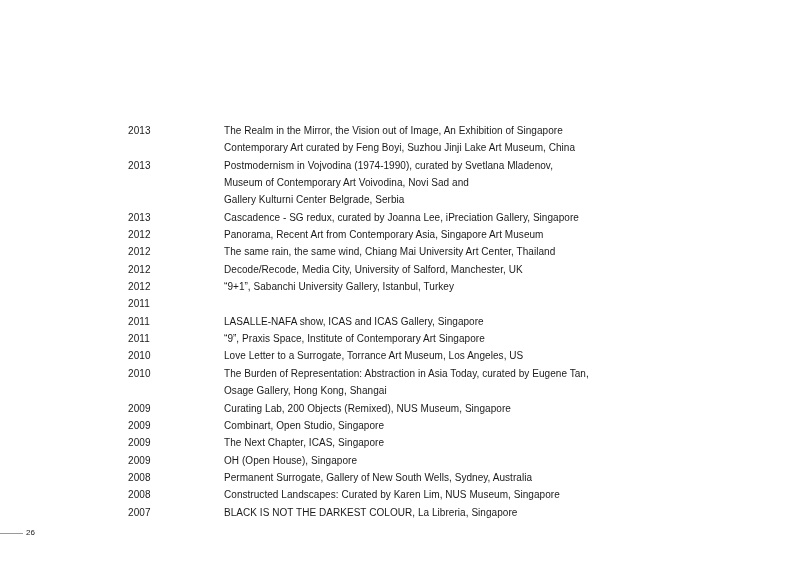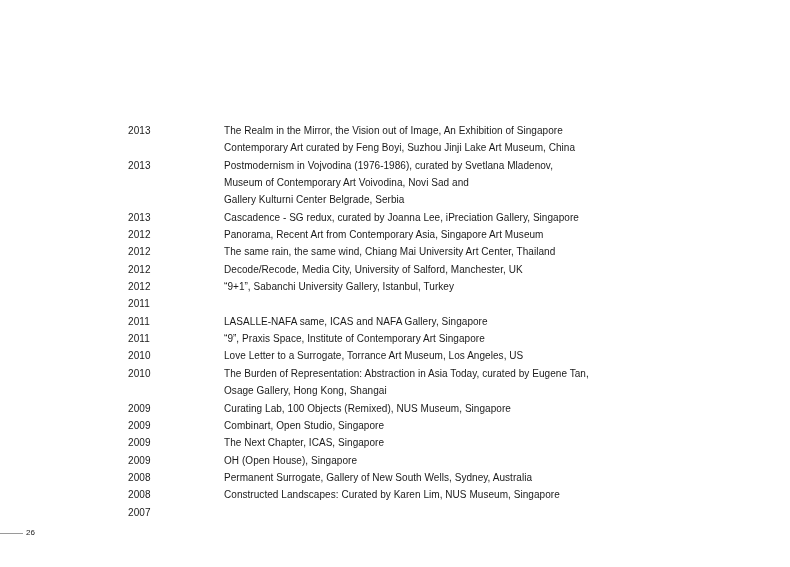--- a/index.html
+++ b/index.html
@@ -62,21 +62,21 @@
 <body>
 
 <ul class="list">
   <li class="entry">
       <span class="year">2013</span>
       <span class="desc">The Realm in the Mirror, the Vision out of Image, An Exhibition of Singapore
 Contemporary Art curated by Feng Boyi, Suzhou Jinji Lake Art Museum, China</span>
     </li>
   <li class="entry">
       <span class="year">2013</span>
-      <span class="desc">Postmodernism in Vojvodina (1976-1986), curated by Svetlana Mladenov,
+      <span class="desc">Postmodernism in Vojvodina (1974-1990), curated by Svetlana Mladenov,
 Museum of Contemporary Art Voivodina, Novi Sad and
 Gallery Kulturni Center Belgrade, Serbia</span>
     </li>
   <li class="entry">
       <span class="year">2013</span>
       <span class="desc">Cascadence - SG redux, curated by Joanna Lee, iPreciation Gallery, Singapore</span>
     </li>
   <li class="entry">
       <span class="year">2012</span>
       <span class="desc">Panorama, Recent Art from Contemporary Asia, Singapore Art Museum</span>
@@ -91,38 +91,38 @@
     </li>
   <li class="entry">
       <span class="year">2012</span>
       <span class="desc">“9+1”, Sabanchi University Gallery, Istanbul, Turkey</span>
     </li>
   <li class="entry">
       <span class="year">2011</span>
     </li>
   <li class="entry">
       <span class="year">2011</span>
-      <span class="desc">LASALLE-NAFA same, ICAS and NAFA Gallery, Singapore</span>
+      <span class="desc">LASALLE-NAFA show, ICAS and ICAS Gallery, Singapore</span>
     </li>
   <li class="entry">
       <span class="year">2011</span>
       <span class="desc">“9”, Praxis Space, Institute of Contemporary Art Singapore</span>
     </li>
   <li class="entry">
       <span class="year">2010</span>
       <span class="desc">Love Letter to a Surrogate, Torrance Art Museum, Los Angeles, US</span>
     </li>
   <li class="entry">
       <span class="year">2010</span>
       <span class="desc">The Burden of Representation: Abstraction in Asia Today, curated by Eugene Tan,
 Osage Gallery, Hong Kong, Shangai</span>
     </li>
   <li class="entry">
       <span class="year">2009</span>
-      <span class="desc">Curating Lab, 100 Objects (Remixed), NUS Museum, Singapore</span>
+      <span class="desc">Curating Lab, 200 Objects (Remixed), NUS Museum, Singapore</span>
     </li>
   <li class="entry">
       <span class="year">2009</span>
       <span class="desc">Combinart, Open Studio, Singapore</span>
     </li>
   <li class="entry">
       <span class="year">2009</span>
       <span class="desc">The Next Chapter, ICAS, Singapore</span>
     </li>
   <li class="entry">
@@ -132,19 +132,20 @@
   <li class="entry">
       <span class="year">2008</span>
       <span class="desc">Permanent Surrogate, Gallery of New South Wells, Sydney, Australia</span>
     </li>
   <li class="entry">
       <span class="year">2008</span>
       <span class="desc">Constructed Landscapes: Curated by Karen Lim, NUS Museum, Singapore</span>
     </li>
   <li class="entry">
       <span class="year">2007</span>
+      <span class="desc">BLACK IS NOT THE DARKEST COLOUR, La Libreria, Singapore</span>
     </li>
 </ul>
 
 <div class="footer">
   <div class="footer-rule"></div>
   <span class="page-number">26</span>
 </div>
 
 </body></html>

